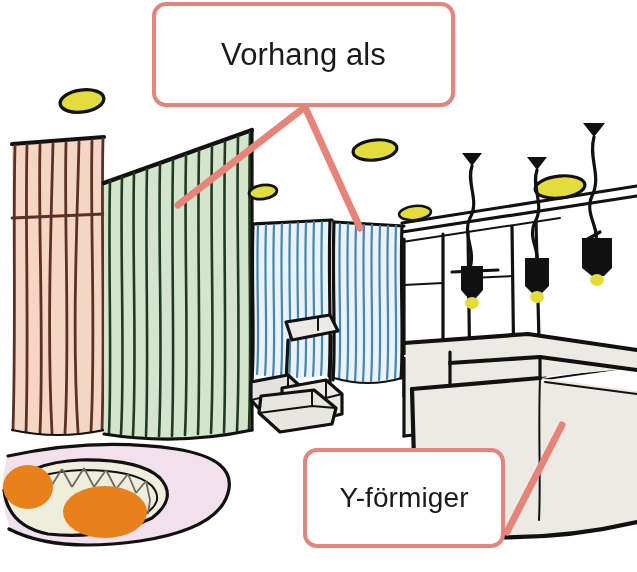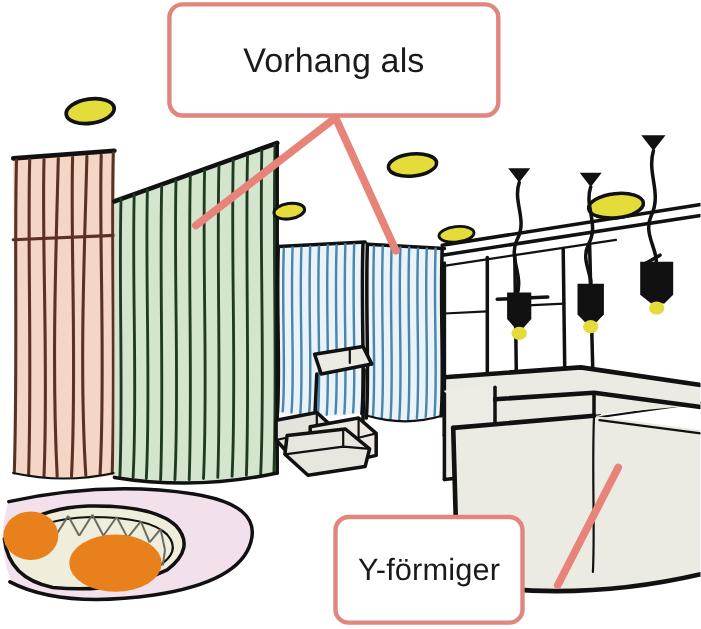--- a/index.html
+++ b/index.html
@@ -24,21 +24,21 @@
     text-align:center;
     color:#1a1a1a;
     letter-spacing:0.1px;
   }
   .callout .line{display:block;white-space:nowrap;}
   #callout-curtain{
     left:152px;top:2px;width:303px;height:105px;
     font-size:31px;line-height:40px;
   }
   #callout-table{
-    left:303px;top:468px;width:174px;height:100px;
+    left:303px;top:448px;width:202px;height:100px;
     font-size:28px;line-height:36px;
   }
 </style>
 </head>
 <body>
 
 <div id="stage">
 
   <svg id="sketch" viewBox="0 0 637 572" xmlns="http://www.w3.org/2000/svg">
     <defs>

